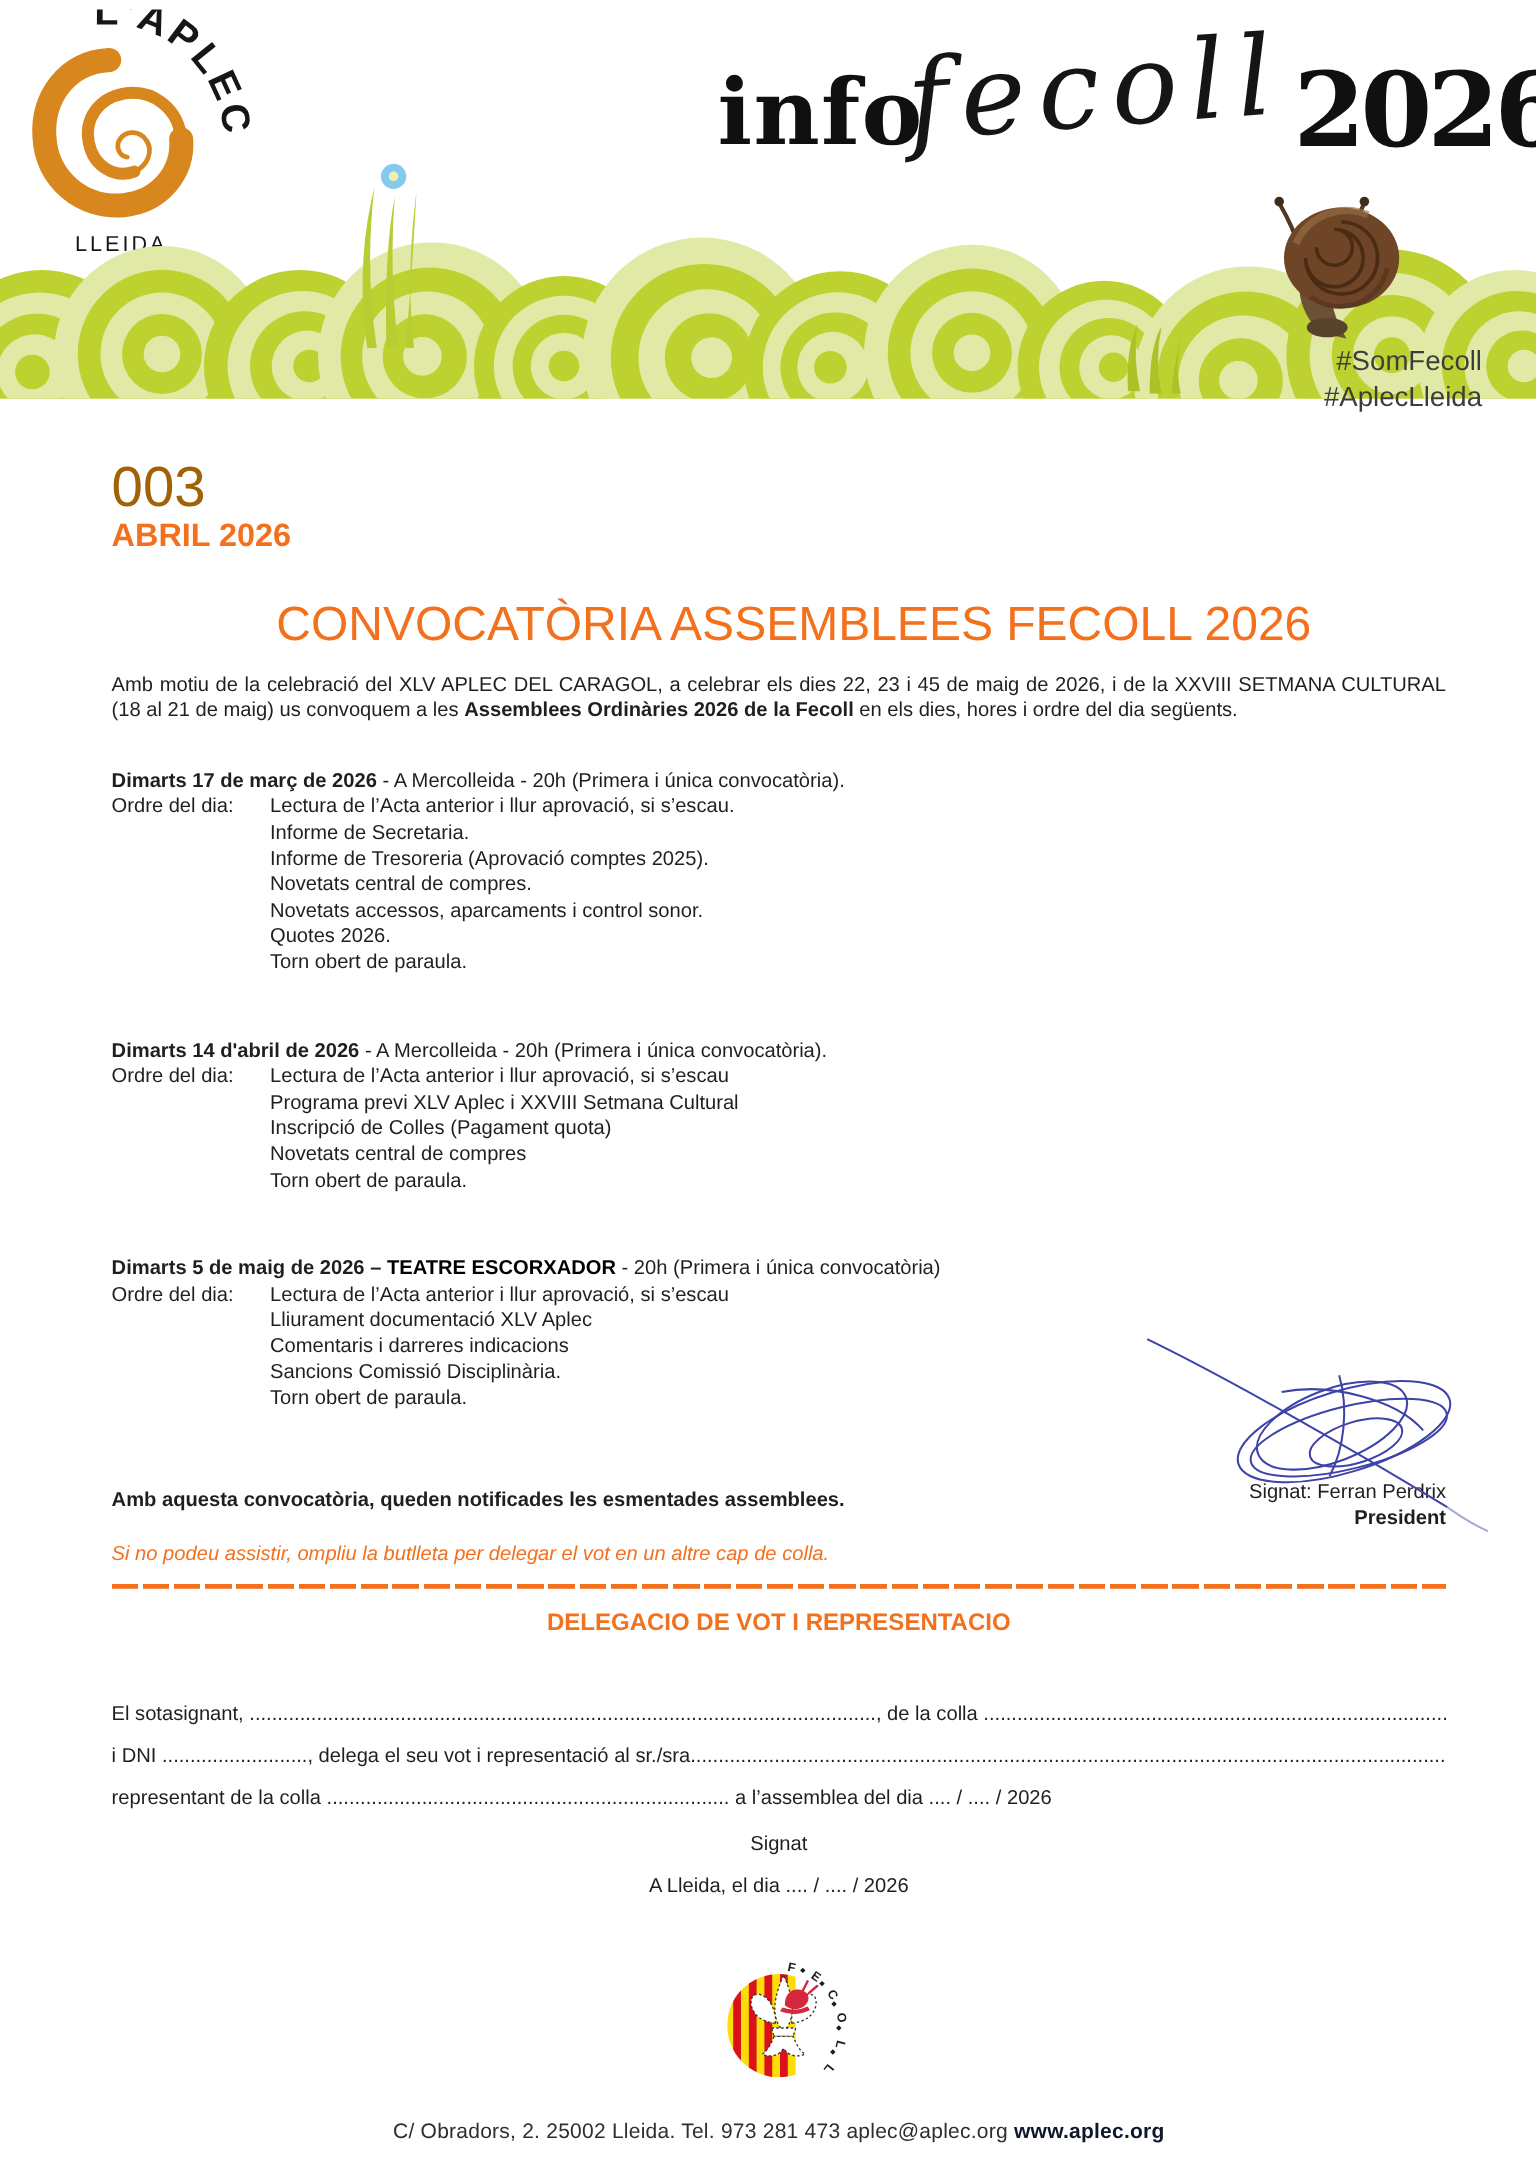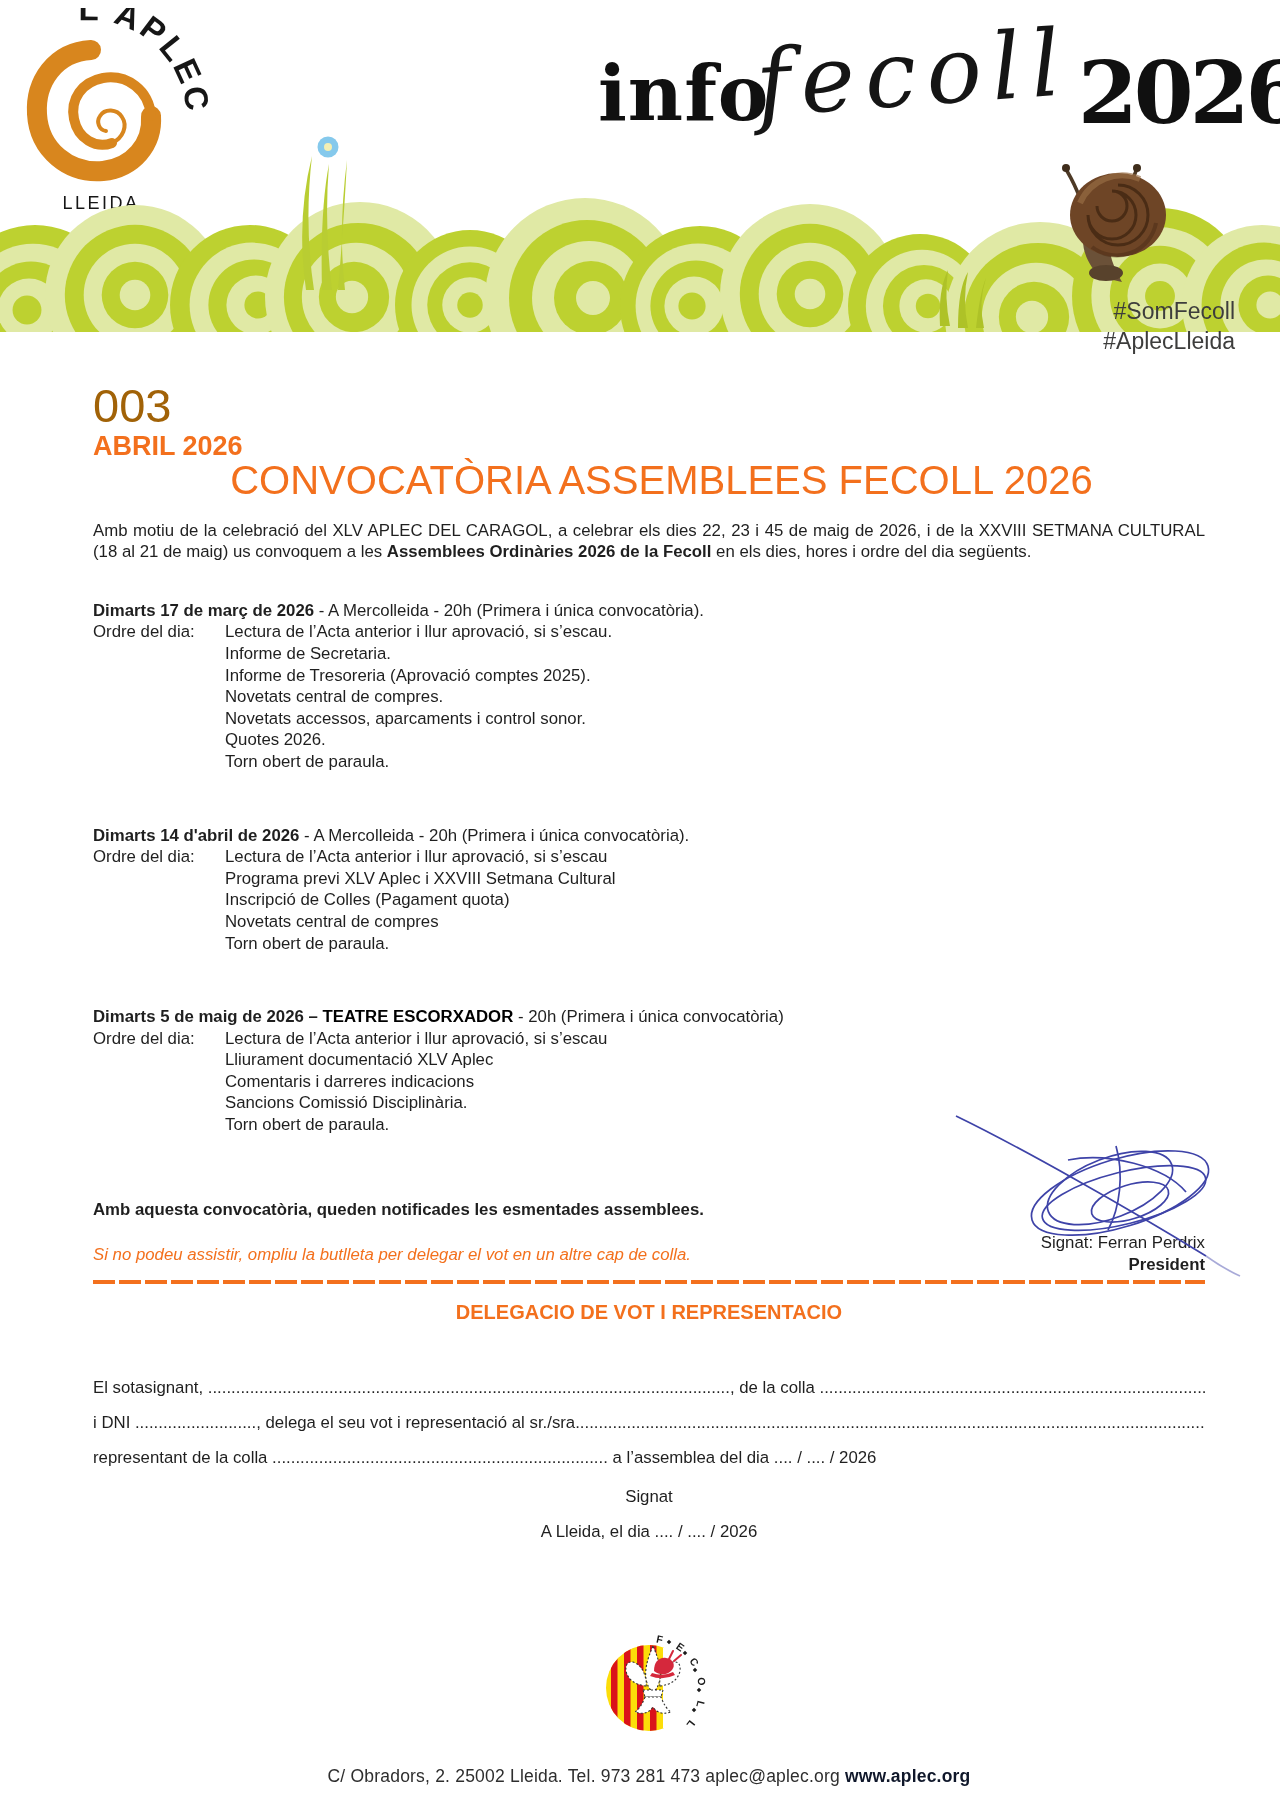--- a/index.html
+++ b/index.html
@@ -7,27 +7,27 @@
   .page { position:relative; width:1280px; height:1810px; background:#fff; margin:0 auto; overflow:hidden; color:#1f1f1f; }
 
   
   .aplec-logo { position:absolute; left:25px; top:8px; }
   .masthead { position:absolute; left:0; top:0; width:1032px; height:140px; }
   .mast-info   { position:absolute; left:598px; top:56px; font-family:"DejaVu Serif", serif; font-weight:bold; font-size:76px; line-height:1; letter-spacing:1px; color:#101010; }
   .mast-fecoll { position:absolute; left:756px; top:28px; font-family:"DejaVu Serif", serif; font-style:italic; font-size:92px; line-height:1; letter-spacing:10px; color:#151515; transform:rotate(-4deg); }
   .mast-year   { position:absolute; left:1078px; top:50px; font-family:"DejaVu Serif", serif; font-weight:bold; font-size:86px; line-height:1; letter-spacing:-4px; color:#101010; }
   .grass-band { position:absolute; left:0; top:130px; width:1280px; height:202px; }
   .snail { position:absolute; left:1040px; top:153px; }
-  .hashtags { position:absolute; right:45px; top:296px; text-align:right; font-size:23px; line-height:30px; font-weight:500; color:#3d3d3c; z-index:5; }
+  .hashtags { position:absolute; right:45px; top:285px; text-align:right; font-size:23px; line-height:30px; font-weight:500; color:#3d3d3c; z-index:5; }
 
   
   .content { position:absolute; left:93px; top:368px; width:1112px; font-size:16.8px; line-height:21.6px; }
   .issue-number { padding-top:14px; font-size:47px; line-height:1.0; color:#a16207; }
   .issue-month  { margin-top:7px; font-size:27px; font-weight:bold; color:#F3701D; }
-  .doc-title { padding-left:25px; text-align:center; font-size:40px; line-height:1.1; color:#F3701D; }
+  .doc-title { margin-top:40px; padding-left:25px; text-align:center; font-size:40px; line-height:1.1; color:#F3701D; }
   .intro { margin-top:18px; text-align:justify; }
   .meeting { margin-top:52px; }
   .meeting.first { margin-top:37px; }
   .agenda { display:flex; }
   .agenda-label { width:132px; flex:0 0 132px; }
   .agenda-items { flex:1; }
   .sig-block { position:absolute; left:948px; top:1232px; width:257px; text-align:right; font-size:16.8px; line-height:22px; }
   .sig-role { font-weight:bold; }
   .scribble { position:absolute; left:948px; top:1108px; z-index:2; }
   .notice-bold { margin-top:63px; font-weight:bold; }

